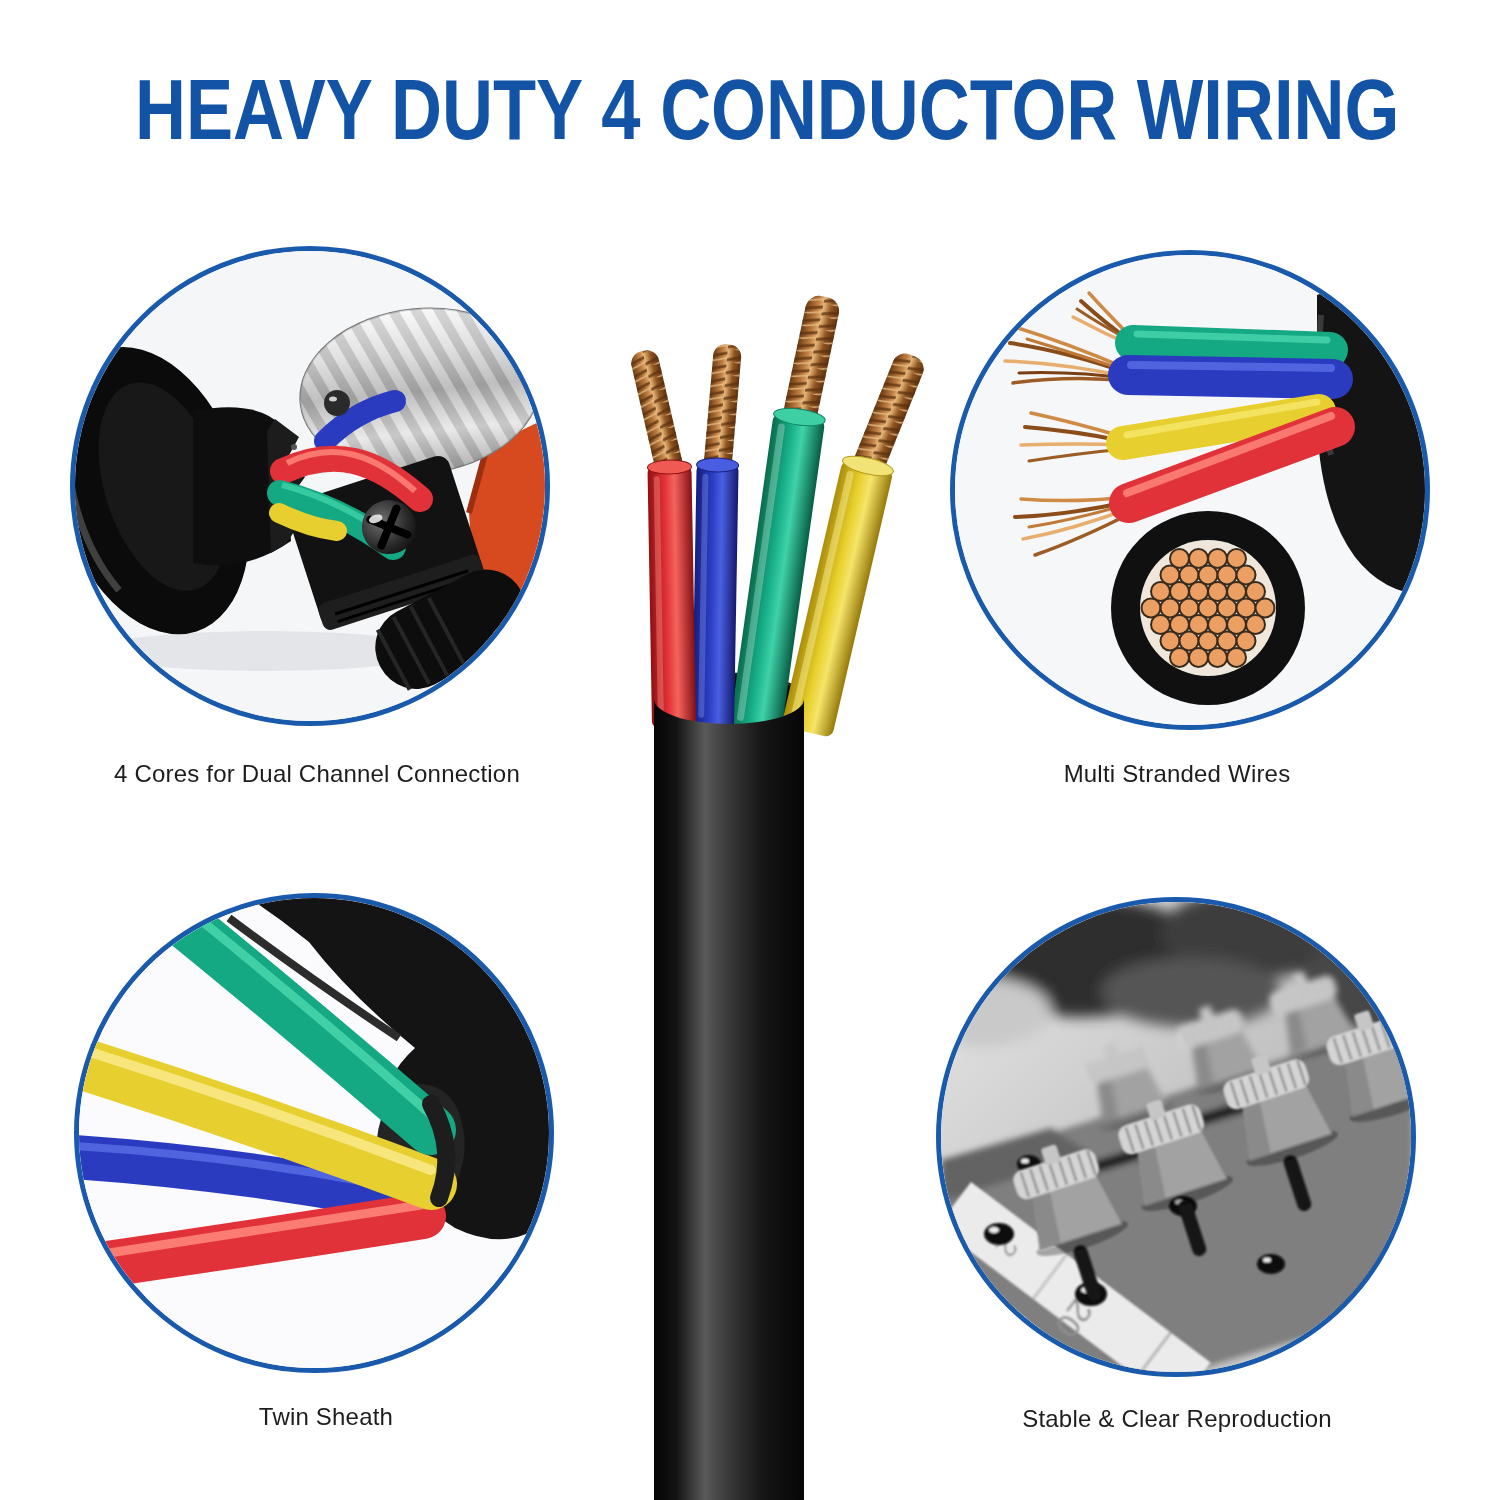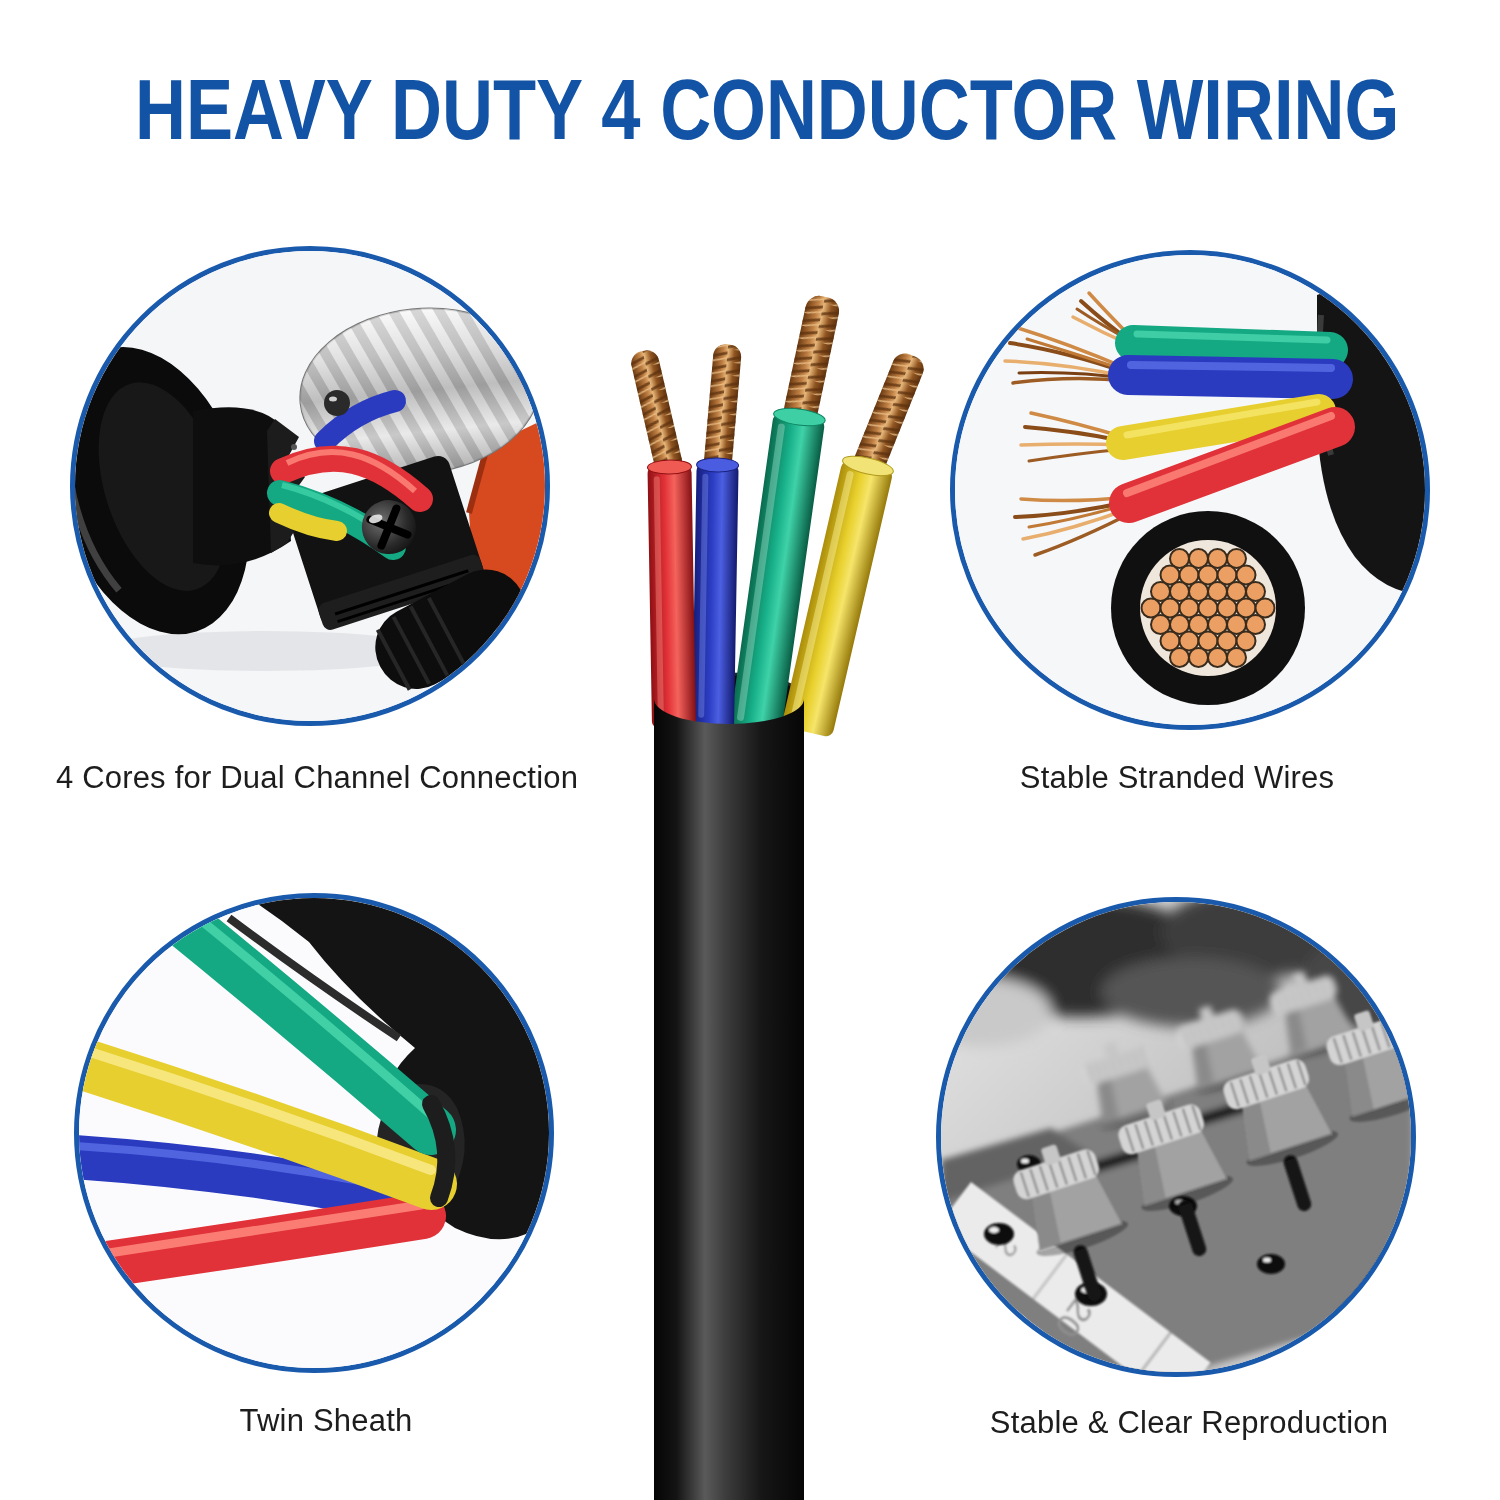--- a/index.html
+++ b/index.html
@@ -9,26 +9,26 @@
          font-size:86px;font-weight:bold;line-height:1.05;white-space:nowrap;
          color:var(--title-blue,#1353A5);transform:scaleX(0.82);transform-origin:50% 50%;}
   .circle{position:absolute;width:480px;height:480px;box-sizing:border-box;
           border:5px solid var(--circle-border,#1A5AAC);border-radius:50%;
           overflow:hidden;background:#f6f7f9;}
   .circle svg{display:block;width:100%;height:100%;}
   .pos-tl{left:70px;top:246px;}
   .pos-tr{left:950px;top:250px;}
   .pos-bl{left:74px;top:893px;}
   .pos-br{left:936px;top:897px;}
-  .caption{position:absolute;transform:translateX(-50%);font-size:31px;
+  .caption{position:absolute;transform:translateX(-50%);font-size:24px;
            color:var(--caption-text,#1d1d1d);white-space:nowrap;letter-spacing:0.2px;}
   .cap-tl{left:317px;top:760px;}
   .cap-tr{left:1177px;top:760px;}
   .cap-bl{left:313px;top:1403px;margin-left:13px;}
-  .cap-br{left:1177px;top:1405px;margin-left:12px;}
+  .cap-br{left:1177px;top:1405px;}
   .cable{position:absolute;left:595px;top:288px;width:360px;height:1212px;}
   .cable svg{display:block;width:100%;height:100%;}
 </style>
 </head>
 <body>
 
 <div class="page">
 
   <h1 class="title">HEAVY DUTY 4 CONDUCTOR WIRING</h1>
 
@@ -291,21 +291,21 @@
               <circle cx="272" cy="386" r="9.5"></circle>
               <circle cx="291" cy="386" r="9.5"></circle>
             <circle cx="224.5" cy="402.5" r="9.5"></circle>
               <circle cx="243.5" cy="402.5" r="9.5"></circle>
               <circle cx="262.5" cy="402.5" r="9.5"></circle>
               <circle cx="281.5" cy="402.5" r="9.5"></circle>
           </g>
         </g>
       </svg>
     </div>
-    <figcaption class="caption cap-tr">Stable Stranded Wires</figcaption>
+    <figcaption class="caption cap-tr">Multi Stranded Wires</figcaption>
   </figure>
 
   <figure style="margin:0">
     <div class="circle pos-bl">
       <svg viewBox="0 0 470 470" xmlns="http://www.w3.org/2000/svg">
         <rect width="470" height="470" fill="#fbfbfd"></rect>
         <polygon points="0,0 150,0 0,90" fill="#ededef"></polygon>
 
         <path style="fill:var(--sheath-black)" d="M96,0 L470,0 L470,322 Q430,356 376,330 L340,306 Q300,282 306,236 Q296,186 336,150 Q270,96 230,44 Q200,20 170,0 Z"></path>
         <path d="M150,20 Q230,80 320,140" stroke="#2c2c2c" stroke-width="8" fill="none"></path>

